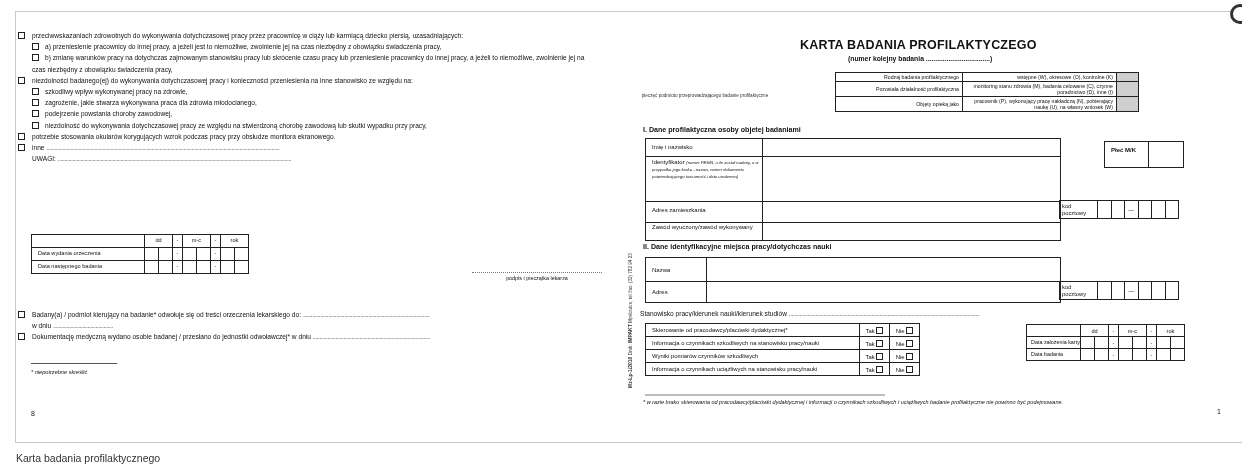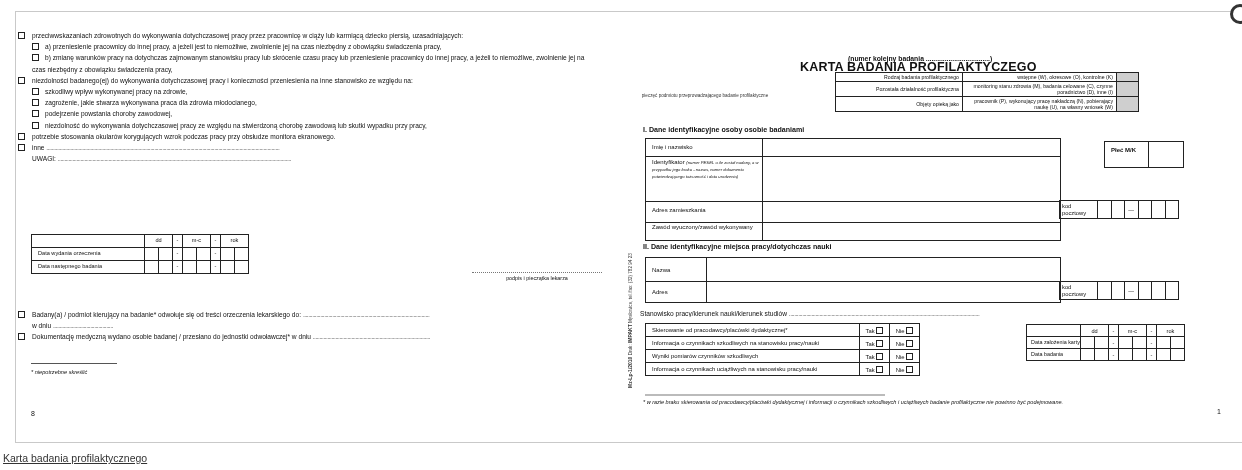--- a/index.html
+++ b/index.html
@@ -36,21 +36,21 @@
   .sig { position: absolute; left: 454px; top: 242px; width: 130px; text-align: center; font-size: 5.4px; line-height: 8px; }
   .sig .line { border-top: 1px dotted #777; margin-bottom: 1px; }
 
   .left-bottom { position: absolute; left: 0; top: 279px; width: 580px; }
   .footnote-line { position: absolute; left: 13px; top: 333px; width: 86px; border-top: 1px solid #555; }
   .footnote { position: absolute; left: 13px; top: 337px; font-size: 5.6px; font-style: italic; }
   .pgnum-left { position: absolute; left: 13px; top: 378px; font-size: 7px; }
 
   
   .right { position: absolute; left: 640px; top: 30px; width: 590px; font-size: 6.4px; }
-  .title { position: absolute; left: 160px; top: 8px; font-size: 12.5px; font-weight: bold; letter-spacing: 0.2px; margin-top: 22px; }
+  .title { position: absolute; left: 160px; top: 8px; font-size: 12.5px; font-weight: bold; letter-spacing: 0.2px; }
   .subtitle { position: absolute; left: 208px; top: 25px; font-size: 6.8px; font-weight: bold; }
   .stamp { position: absolute; left: 0; top: 63px; width: 130px; text-align: center; font-size: 4.6px; line-height: 6px; color: #333; }
 
   table.hdr { position: absolute; left: 195px; top: 42px; border-collapse: collapse; font-size: 5.2px; }
   table.hdr td { border: 1px solid #222; padding: 1px 3px; text-align: right; line-height: 6px; }
   table.hdr td.k { width: 127px; }
   table.hdr td.v { width: 154px; }
   table.hdr td.g { width: 22px; background: #cfcfcf; }
 
   .sec { position: absolute; font-size: 7.1px; font-weight: bold; }
@@ -79,21 +79,21 @@
   .rfootline { position: absolute; left: 5px; top: 364px; width: 240px; border-top: 2px solid #bbb; }
   .rfoot { position: absolute; left: 3px; top: 369px; font-size: 5.5px; font-style: italic; line-height: 6px; }
   .pgnum-right { position: absolute; left: 577px; top: 378px; font-size: 7px; }
 
   .side-text {
     position: absolute; left: 627px; top: 388px; transform: rotate(-90deg); transform-origin: left top;
     font-size: 4.6px; white-space: nowrap; color: #333; width: 200px;
   }
   .side-text b { font-size: 5px; }
 
-  .caption { position: absolute; left: 3px; top: 452px; font-size: 10.5px; color: #333; text-decoration: underline; }
+  .caption { position: absolute; left: 16px; top: 452px; font-size: 10.5px; color: #333; }
 </style>
 </head>
 <body>
 
 <div class="frame">
   <div class="corner-badge"></div>
 </div>
 
 <div class="left">
   <div class="row">
@@ -225,21 +225,21 @@
       <td class="g"></td>
     </tr>
     <tr>
       <td class="k" style="height:15px;">Objęty opieką jako</td>
       <td class="v">pracownik (P), wykonujący pracę nakładczą (N), pobierający naukę (U), na własny wniosek (W)</td>
       <td class="g"></td>
     </tr>
   </tbody>
     </table>
 
-  <div class="sec" style="left:3px; top:96px;">I. Dane identyfikacyjne osoby osobie badaniami</div>
+  <div class="sec" style="left:3px; top:96px;">I. Dane profilaktyczna osoby objetej badaniami</div>
 
   <div class="box" style="left:5px; top:108px; width:416px; height:103px;">
     <div class="vline" style="left:116px; top:0; height:101px;"></div>
     <div class="hline" style="left:0; top:17px; width:414px;"></div>
     <div class="hline" style="left:0; top:62px; width:414px;"></div>
     <div class="hline" style="left:0; top:83px; width:414px;"></div>
     <div style="position:absolute; left:6px; top:5px; font-size:6px;">Imię i nazwisko</div>
     <div style="position:absolute; left:6px; top:20px; width:108px; font-size:6px; line-height:6px;">
       <span>Identyfikator</span>
       <span class="small-it-inline">(numer PESEL o ile został nadany, a w przypadku jego braku - nazwa, numer dokumentu potwierdzającego tożsamość i data urodzenia)</span>

